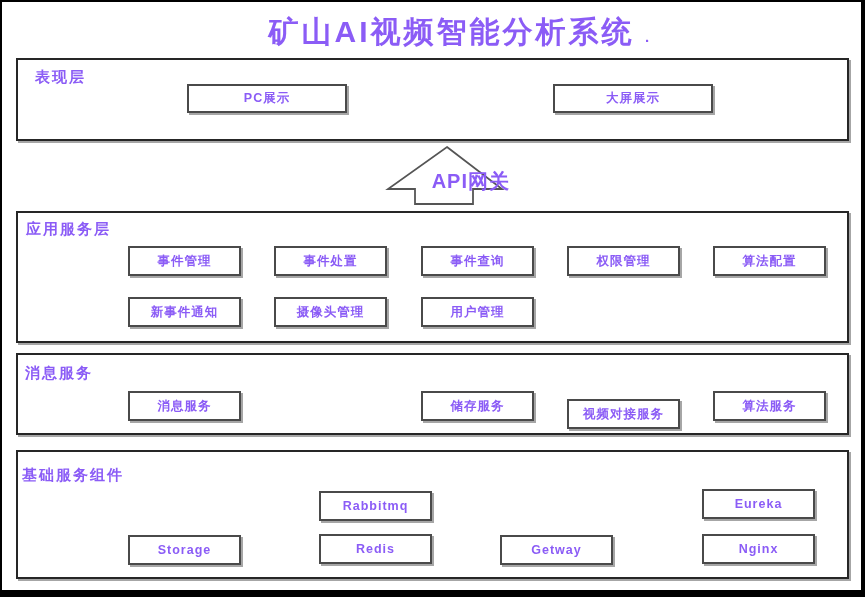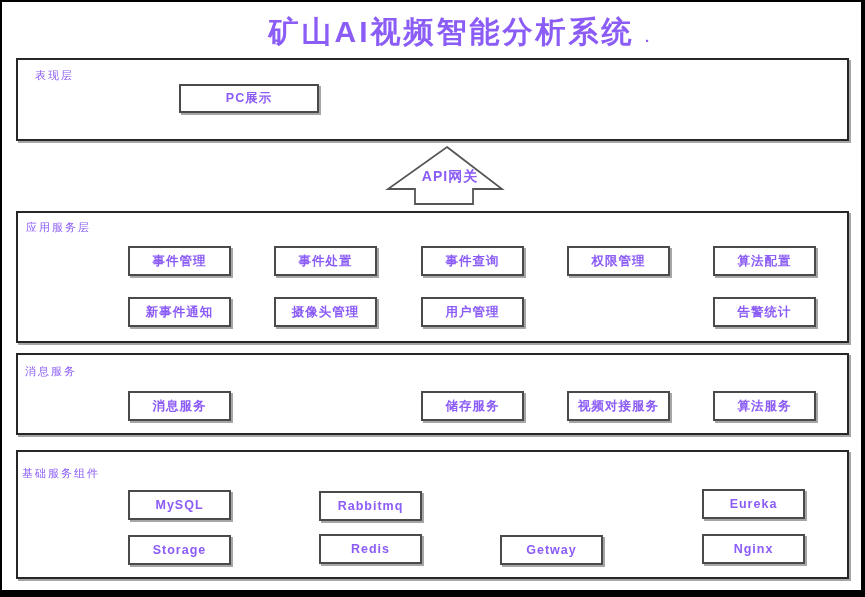--- a/index.html
+++ b/index.html
@@ -41,22 +41,22 @@
     border: 2px solid #262626;
     box-shadow: 2px 2px 0 #a6a6a6;
     background: transparent;
   }
   .layer-s1 { top: 56px;  height: 83px; }
   .layer-s2 { top: 209px; height: 132px; }
   .layer-s3 { top: 351px; height: 82px; }
   .layer-s4 { top: 448px; height: 129px; }
   .layer-label {
     position: absolute;
-    font-size: 11px;
-    font-weight: normal;
+    font-size: 15px;
+    font-weight: bold;
     letter-spacing: 2px;
     white-space: nowrap;
   }
   .ll-1 { left: 33px; top: 66px; }
   .ll-2 { left: 24px; top: 218px; }
   .ll-3 { left: 23px; top: 362px; }
   .ll-4 { left: 20px; top: 464px; }
   .nb {
     position: absolute;
     box-sizing: border-box;
@@ -64,30 +64,30 @@
     border: 2px solid #4a4a4a;
     box-shadow: 2px 2px 0 #a6a6a6;
     display: flex;
     align-items: center;
     justify-content: center;
     font-size: 12.5px;
     font-weight: bold;
     letter-spacing: 1px;
     white-space: nowrap;
   }
-  .wide { width: 140px; height: 29px; }
-  .std  { width: 103px; height: 30px; }
+  .wide { width: 160px; height: 29px; margin-left: 8px; }
+  .std  { width: 113px; height: 30px; }
   .arrow-svg { position: absolute; left: 383px; top: 142px; }
   .arrow-label {
     position: absolute;
     left: 388px;
     top: 166px;
     width: 120px;
-    text-align: center;
-    font-size: 14px;
+    text-align: right;
+    font-size: 20px;
     font-weight: bold;
     letter-spacing: 1px;
   }
 </style>
 </head>
 <body>
 
 <div class="page">
 
   <div class="title">矿山AI视频智能分析系统</div>
@@ -97,43 +97,42 @@
   <div class="layer layer-s2"></div>
   <div class="layer layer-s3"></div>
   <div class="layer layer-s4"></div>
 
   <div class="layer-label ll-1">表现层</div>
   <div class="layer-label ll-2">应用服务层</div>
   <div class="layer-label ll-3">消息服务</div>
   <div class="layer-label ll-4">基础服务组件</div>
 
   <div class="nb wide" style="left:177px;top:82px">PC展示</div>
+  <div class="nb wide" style="left:543px;top:82px">大屏展示</div>
 
   <svg class="arrow-svg" width="120" height="62" viewBox="0 0 120 62">
     <polygon points="62,3 117,45 88,45 88,60 30,60 30,45 3,45" fill="#ffffff" stroke="#555555" stroke-width="1.8" stroke-linejoin="miter"></polygon>
   </svg>
   <div class="arrow-label">API网关</div>
 
   <div class="nb std" style="left:126px;top:244px">事件管理</div>
   <div class="nb std" style="left:272px;top:244px">事件处置</div>
   <div class="nb std" style="left:419px;top:244px">事件查询</div>
   <div class="nb std" style="left:565px;top:244px">权限管理</div>
   <div class="nb std" style="left:711px;top:244px">算法配置</div>
 
   <div class="nb std" style="left:126px;top:295px">新事件通知</div>
   <div class="nb std" style="left:272px;top:295px">摄像头管理</div>
   <div class="nb std" style="left:419px;top:295px">用户管理</div>
-  <div class="nb std" style="left:711px;top:295px">告警统计</div>
 
   <div class="nb std" style="left:126px;top:389px">消息服务</div>
   <div class="nb std" style="left:419px;top:389px">储存服务</div>
-  <div class="nb std" style="left:565px;top:389px">视频对接服务</div>
+  <div class="nb std" style="left:565px;top:397px">视频对接服务</div>
   <div class="nb std" style="left:711px;top:389px">算法服务</div>
 
-  <div class="nb std" style="left:126px;top:488px">MySQL</div>
   <div class="nb std" style="left:317px;top:489px">Rabbitmq</div>
   <div class="nb std" style="left:700px;top:487px">Eureka</div>
 
   <div class="nb std" style="left:126px;top:533px">Storage</div>
   <div class="nb std" style="left:317px;top:532px">Redis</div>
   <div class="nb std" style="left:498px;top:533px">Getway</div>
   <div class="nb std" style="left:700px;top:532px">Nginx</div>
 
 </div>
 

